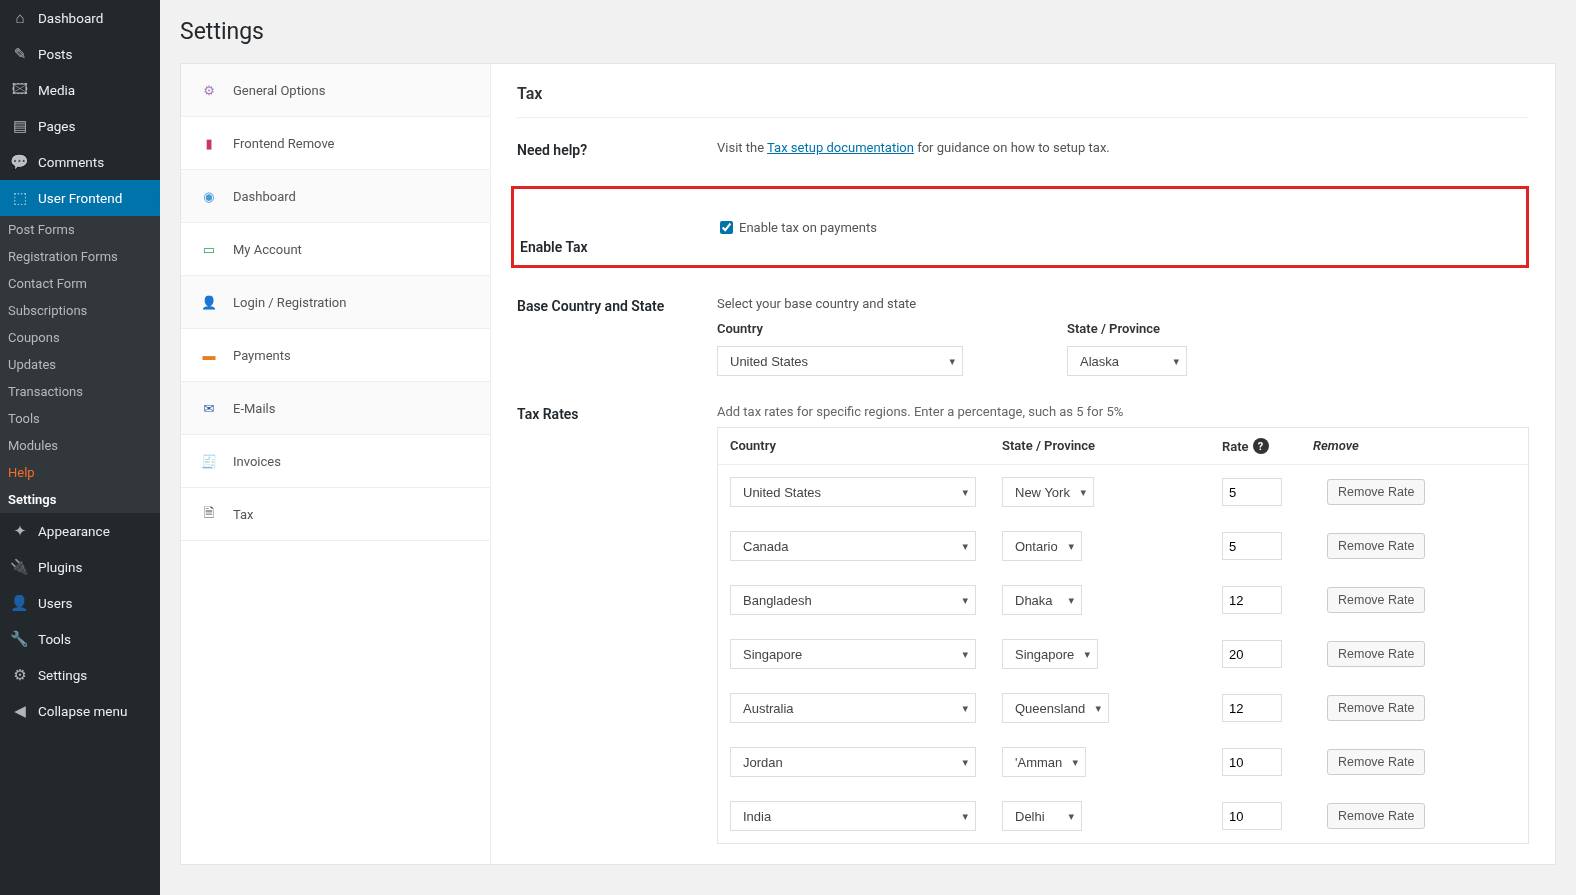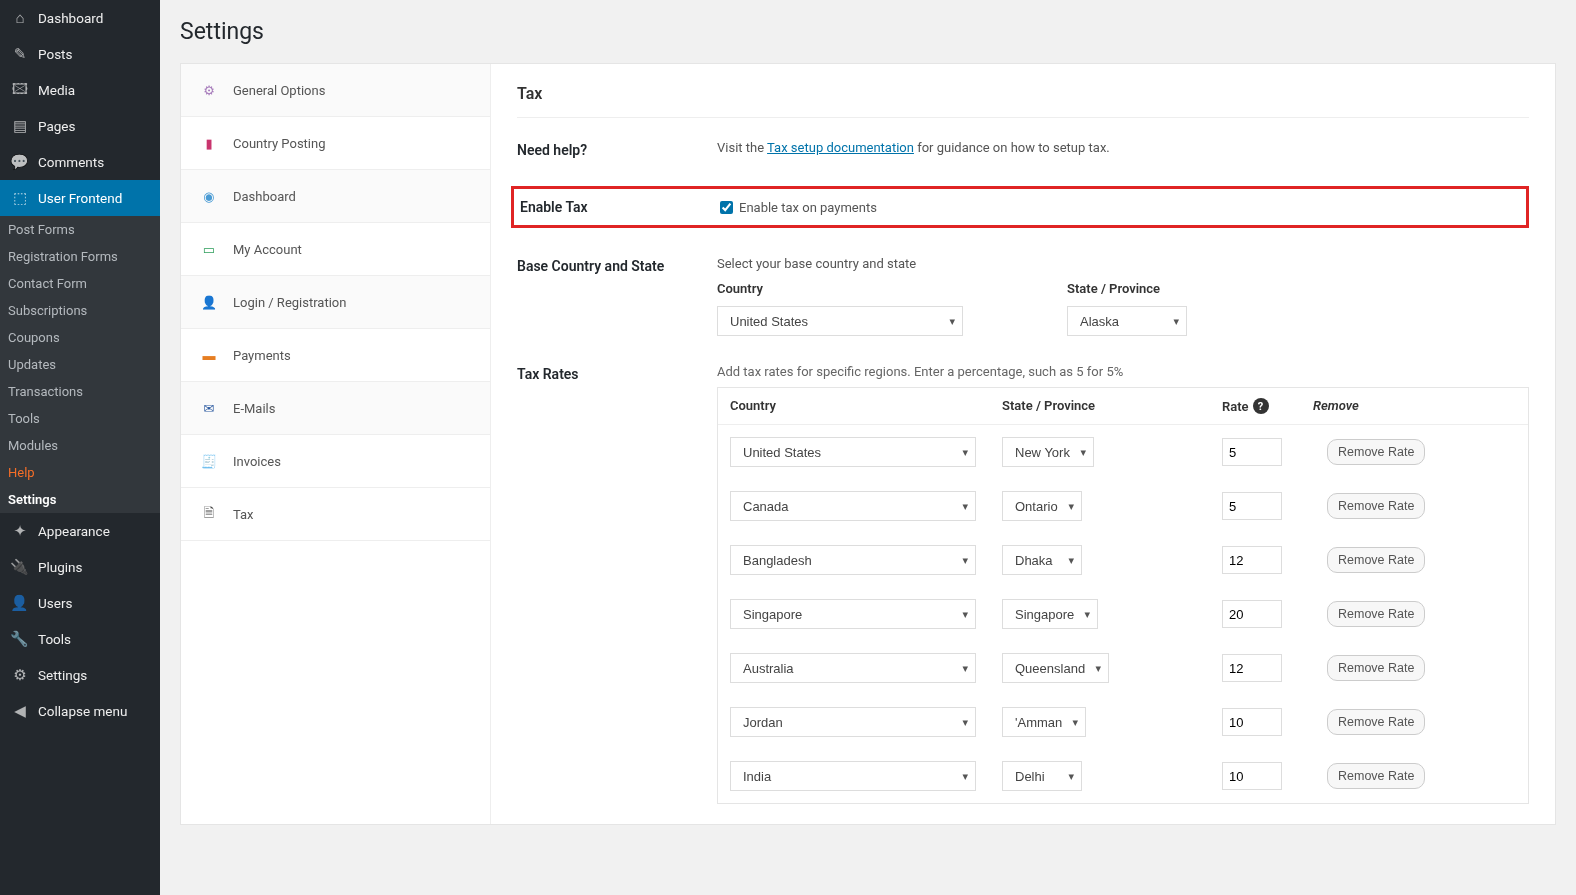--- a/index.html
+++ b/index.html
@@ -34,21 +34,21 @@
 
 .content { flex:1; padding: 20px 26px; }
 .section-title { font-size: 16px; font-weight:600; color:#333; padding-bottom:14px; border-bottom:1px solid #eee; margin-bottom:22px; }
 
 .form-row { display:flex; margin-bottom: 28px; }
 .form-label { width: 200px; font-weight:600; color:#23282d; font-size:14px; padding-top:2px; }
 .form-field { flex:1; color:#555; }
 .form-field a { color:#0073aa; text-decoration:underline; }
 
 .highlight-box { border: 3px solid #e02424; padding: 10px 6px; margin-left:-6px; margin-bottom:28px; display:flex; align-items:center; }
-.highlight-box .form-label { padding-top:0; }
+.highlight-box .form-label { padding-top:0;margin-top:40px; }
 .checkbox-wrap { display:flex; align-items:center; }
 .checkbox-wrap input { margin-right:6px; accent-color:#0073aa; }
 
 .subheaders { display:flex; margin-top:10px; margin-bottom:10px; }
 .subhead { font-weight:600; color:#333; }
 .sel-row { display:flex; gap:0; }
 .sel-row .col-country { width:350px; }
 .sel-row .col-state { }
 
 select, .sel { height:30px; border:1px solid #ddd; background:#fff; padding:0 22px 0 12px; font-size:13px; color:#444; appearance:none; position:relative; }
@@ -66,21 +66,21 @@
 .help-circle { width:16px; height:16px; border-radius:50%; background:#333; color:#fff; display:inline-flex; align-items:center; justify-content:center; font-size:11px; font-weight:700; }
 
 .rates-body .rate-row { display:flex; align-items:center; padding:12px; gap:0; }
 .rc-country { width:272px; }
 .rc-state { width:220px; }
 .rc-rate { width:105px; }
 .rc-remove { flex:1; }
 .rc-country .sel-wrap select { width:246px; }
 .rc-state .sel-wrap select { width:auto; min-width:80px; max-width:180px; }
 input.rate-input { width:60px; height:28px; border:1px solid #ddd; padding:0 6px; font-size:13px; }
-button.remove-btn { background:#f7f7f7; border:1px solid #ccc; border-radius:10px; padding:5px 10px; color:#555; cursor:pointer; font-size:12.5px; }
+button.remove-btn { background:#f7f7f7; border:1px solid #ccc; border-radius:3px; padding:5px 10px; color:#555; cursor:pointer; font-size:12.5px; }
 
 </style>
 </head>
 <body>
 
 <div class="wrap">
 
   <div class="sidebar">
     <div id="sidebar-items">
         <div class="sidebar-item">
@@ -154,21 +154,21 @@
 
     <div class="panel">
 
       <div class="settings-nav" id="settings-nav">
           <div class="snav-item">
             <span class="sicon" style="color:#a77cbb">⚙</span>
             <span>General Options</span>
           </div>
           <div class="snav-item">
             <span class="sicon" style="color:#c9356e">▮</span>
-            <span>Country Posting</span>
+            <span>Frontend Remove</span>
           </div>
           <div class="snav-item">
             <span class="sicon" style="color:#4a9bd4">◉</span>
             <span>Dashboard</span>
           </div>
           <div class="snav-item">
             <span class="sicon" style="color:#2e9e5b">▭</span>
             <span>My Account</span>
           </div>
           <div class="snav-item">

